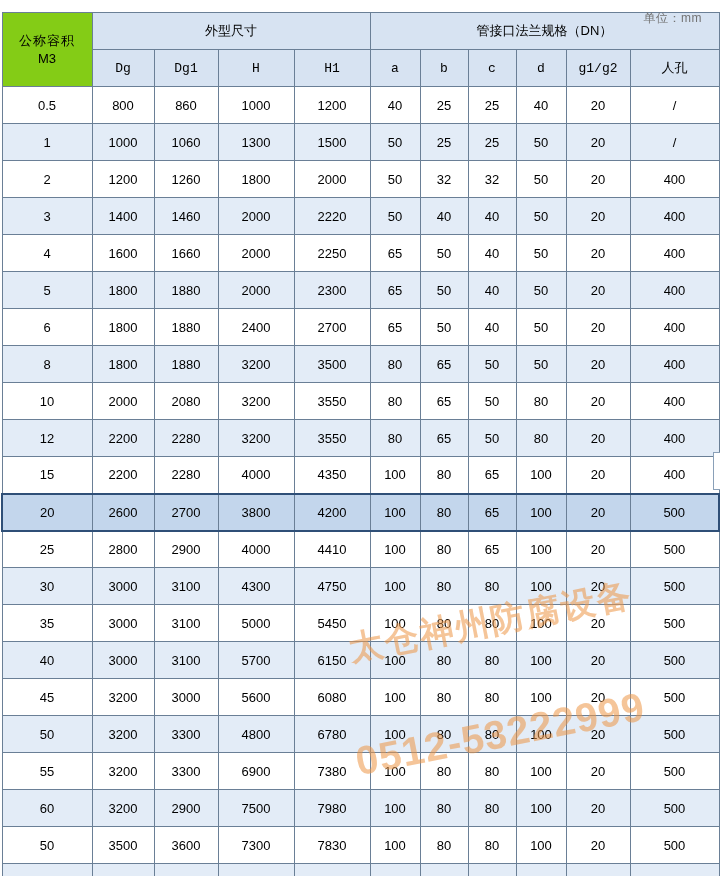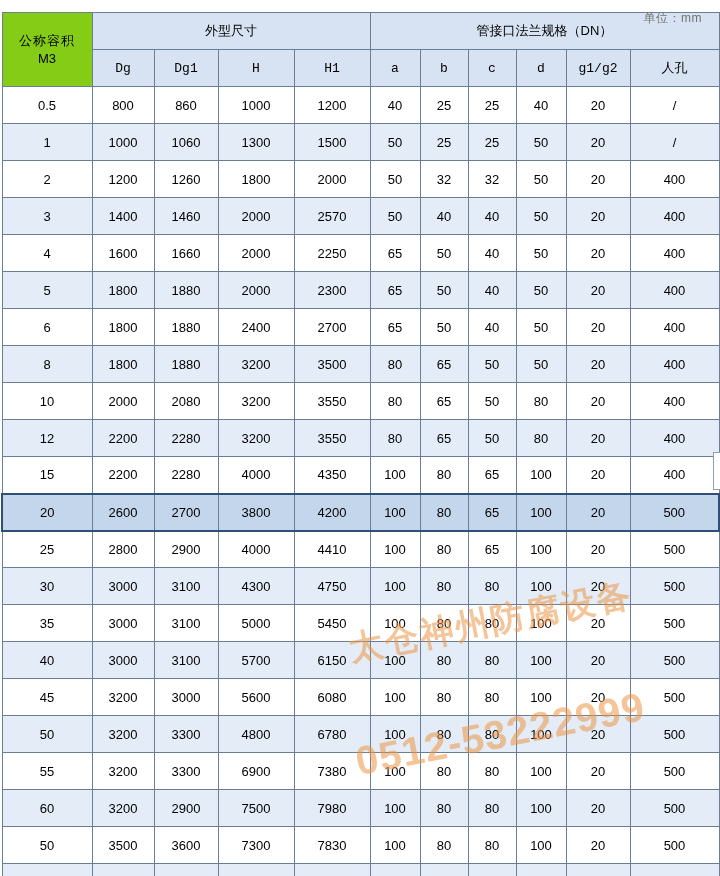--- a/index.html
+++ b/index.html
@@ -214,21 +214,21 @@
           <td>32</td>
           <td>50</td>
           <td>20</td>
           <td>400</td>
         </tr>
         <tr class="row-alt">
           <td>3</td>
           <td>1400</td>
           <td>1460</td>
           <td>2000</td>
-          <td>2570</td>
+          <td>2220</td>
           <td>50</td>
           <td>40</td>
           <td>40</td>
           <td>50</td>
           <td>20</td>
           <td>400</td>
         </tr>
         <tr class="row-norm">
           <td>4</td>
           <td>1600</td>

